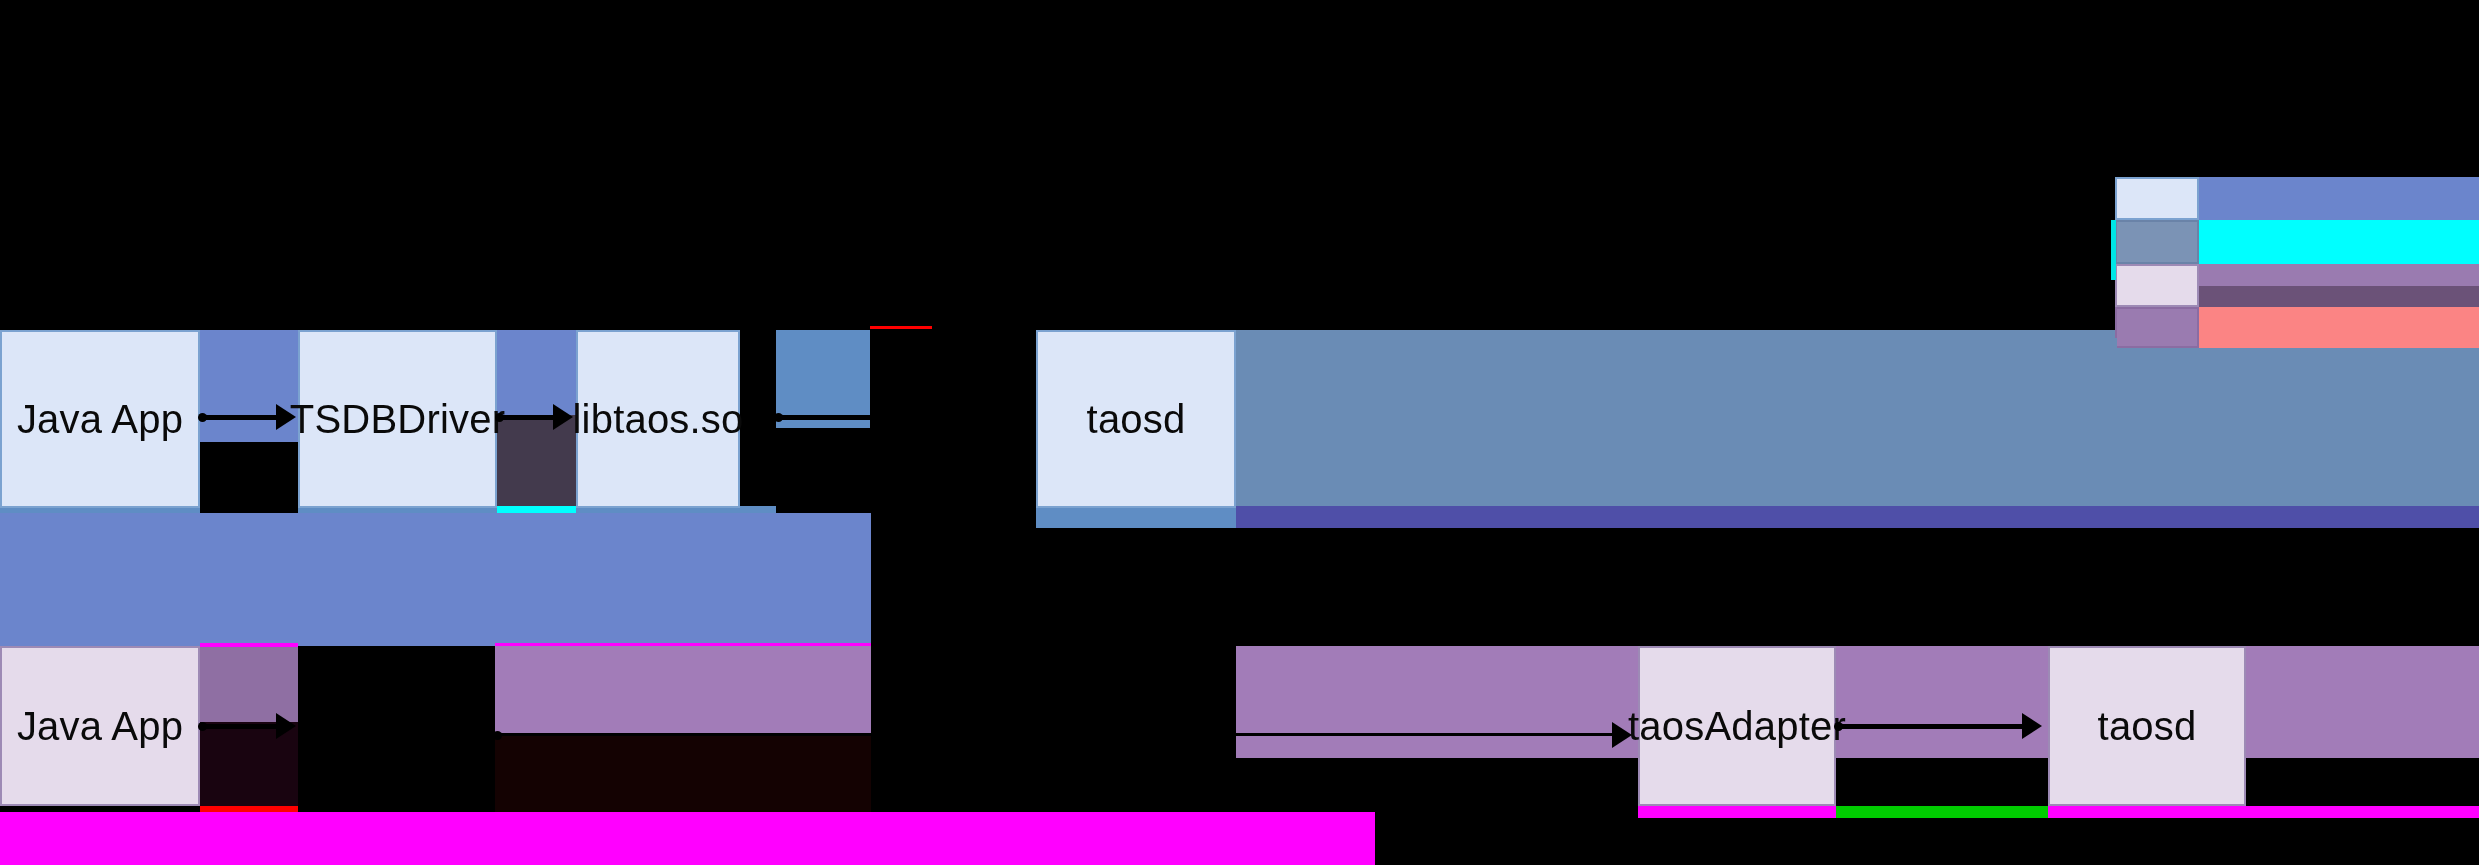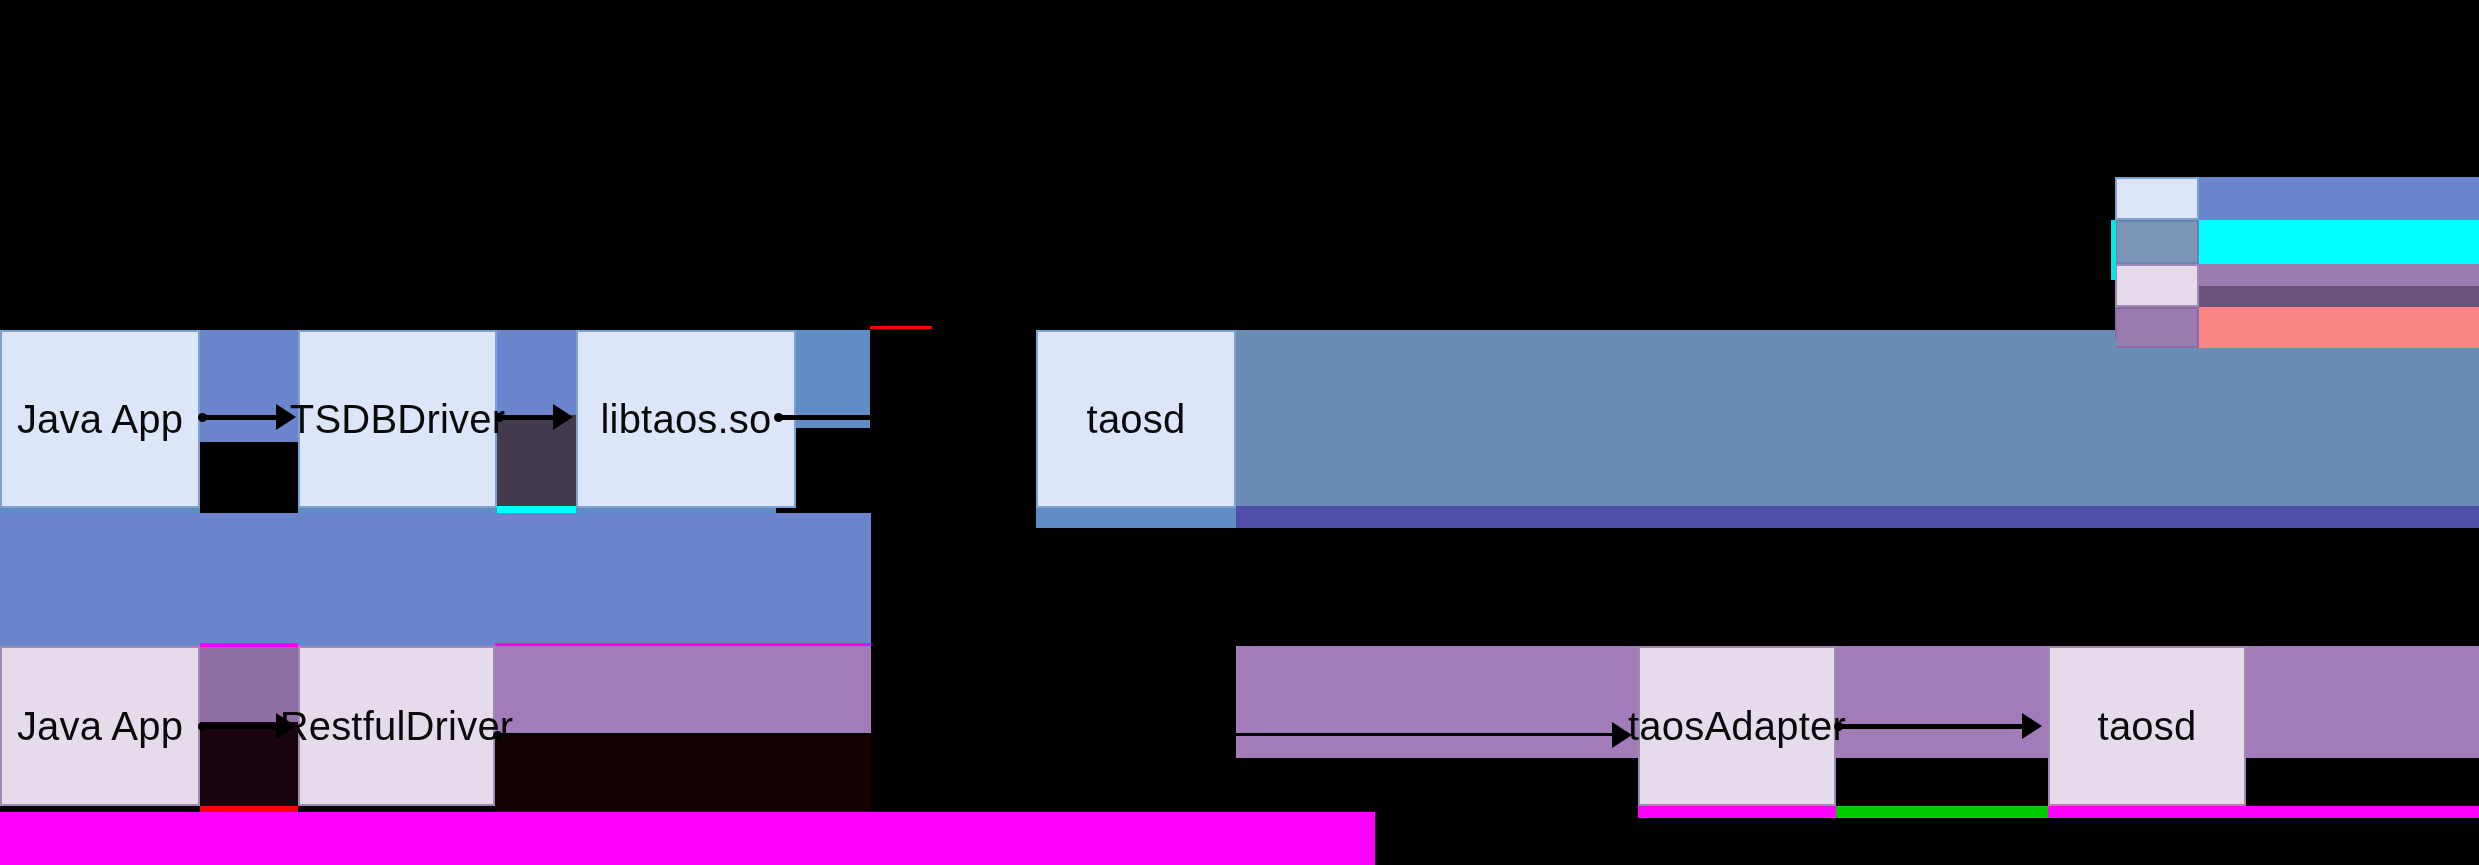--- a/index.html
+++ b/index.html
@@ -71,21 +71,21 @@
   <div class="band lay" style="left:0px;top:513px;width:871px;height:133px;background:#6b85cc;"></div>
 
   <div class="node blue" style="left:0px;top:330px;width:200px;height:178px;">
     <span>Java App</span>
   </div>
 
   <div class="node blue" style="left:298px;top:330px;width:199px;height:178px;">
     <span>TSDBDriver</span>
   </div>
 
-  <div class="node blue" style="left:576px;top:330px;width:220px;height:178px;">
+  <div class="node blue" style="left:576px;top:330px;width:164px;height:178px;">
     <span>libtaos.so</span>
   </div>
 
   <div class="node blue" style="left:1036px;top:330px;width:200px;height:178px;">
     <span>taosd</span>
   </div>
 
   <div class="arrowdot" style="left:198px;top:413px;"></div>
   <div class="arrowline" style="left:202px;top:415px;width:82px;"></div>
   <div class="arrowhead" style="left:276px;top:404px;"></div>
@@ -113,23 +113,20 @@
 
   <div class="band lay" style="left:0px;top:812px;width:1375px;height:53px;background:#ff00ff;"></div>
   <div class="band lay" style="left:1638px;top:806px;width:198px;height:12px;background:#ff00ff;"></div>
   <div class="band lay" style="left:1836px;top:806px;width:212px;height:12px;background:#00cc00;"></div>
   <div class="band lay" style="left:2048px;top:806px;width:431px;height:12px;background:#ff00ff;"></div>
 
   <div class="node purple" style="left:0px;top:646px;width:200px;height:160px;">
     <span>Java App</span>
   </div>
 
-  <div class="node purple" style="left:298px;top:646px;width:197px;height:160px;">
-    <span>RestfulDriver</span>
-  </div>
 
   <div class="node purple" style="left:1638px;top:646px;width:198px;height:160px;">
     <span>taosAdapter</span>
   </div>
 
   <div class="node purple" style="left:2048px;top:646px;width:198px;height:160px;">
     <span>taosd</span>
   </div>
 
   <div class="arrowdot" style="left:198px;top:722px;"></div>

